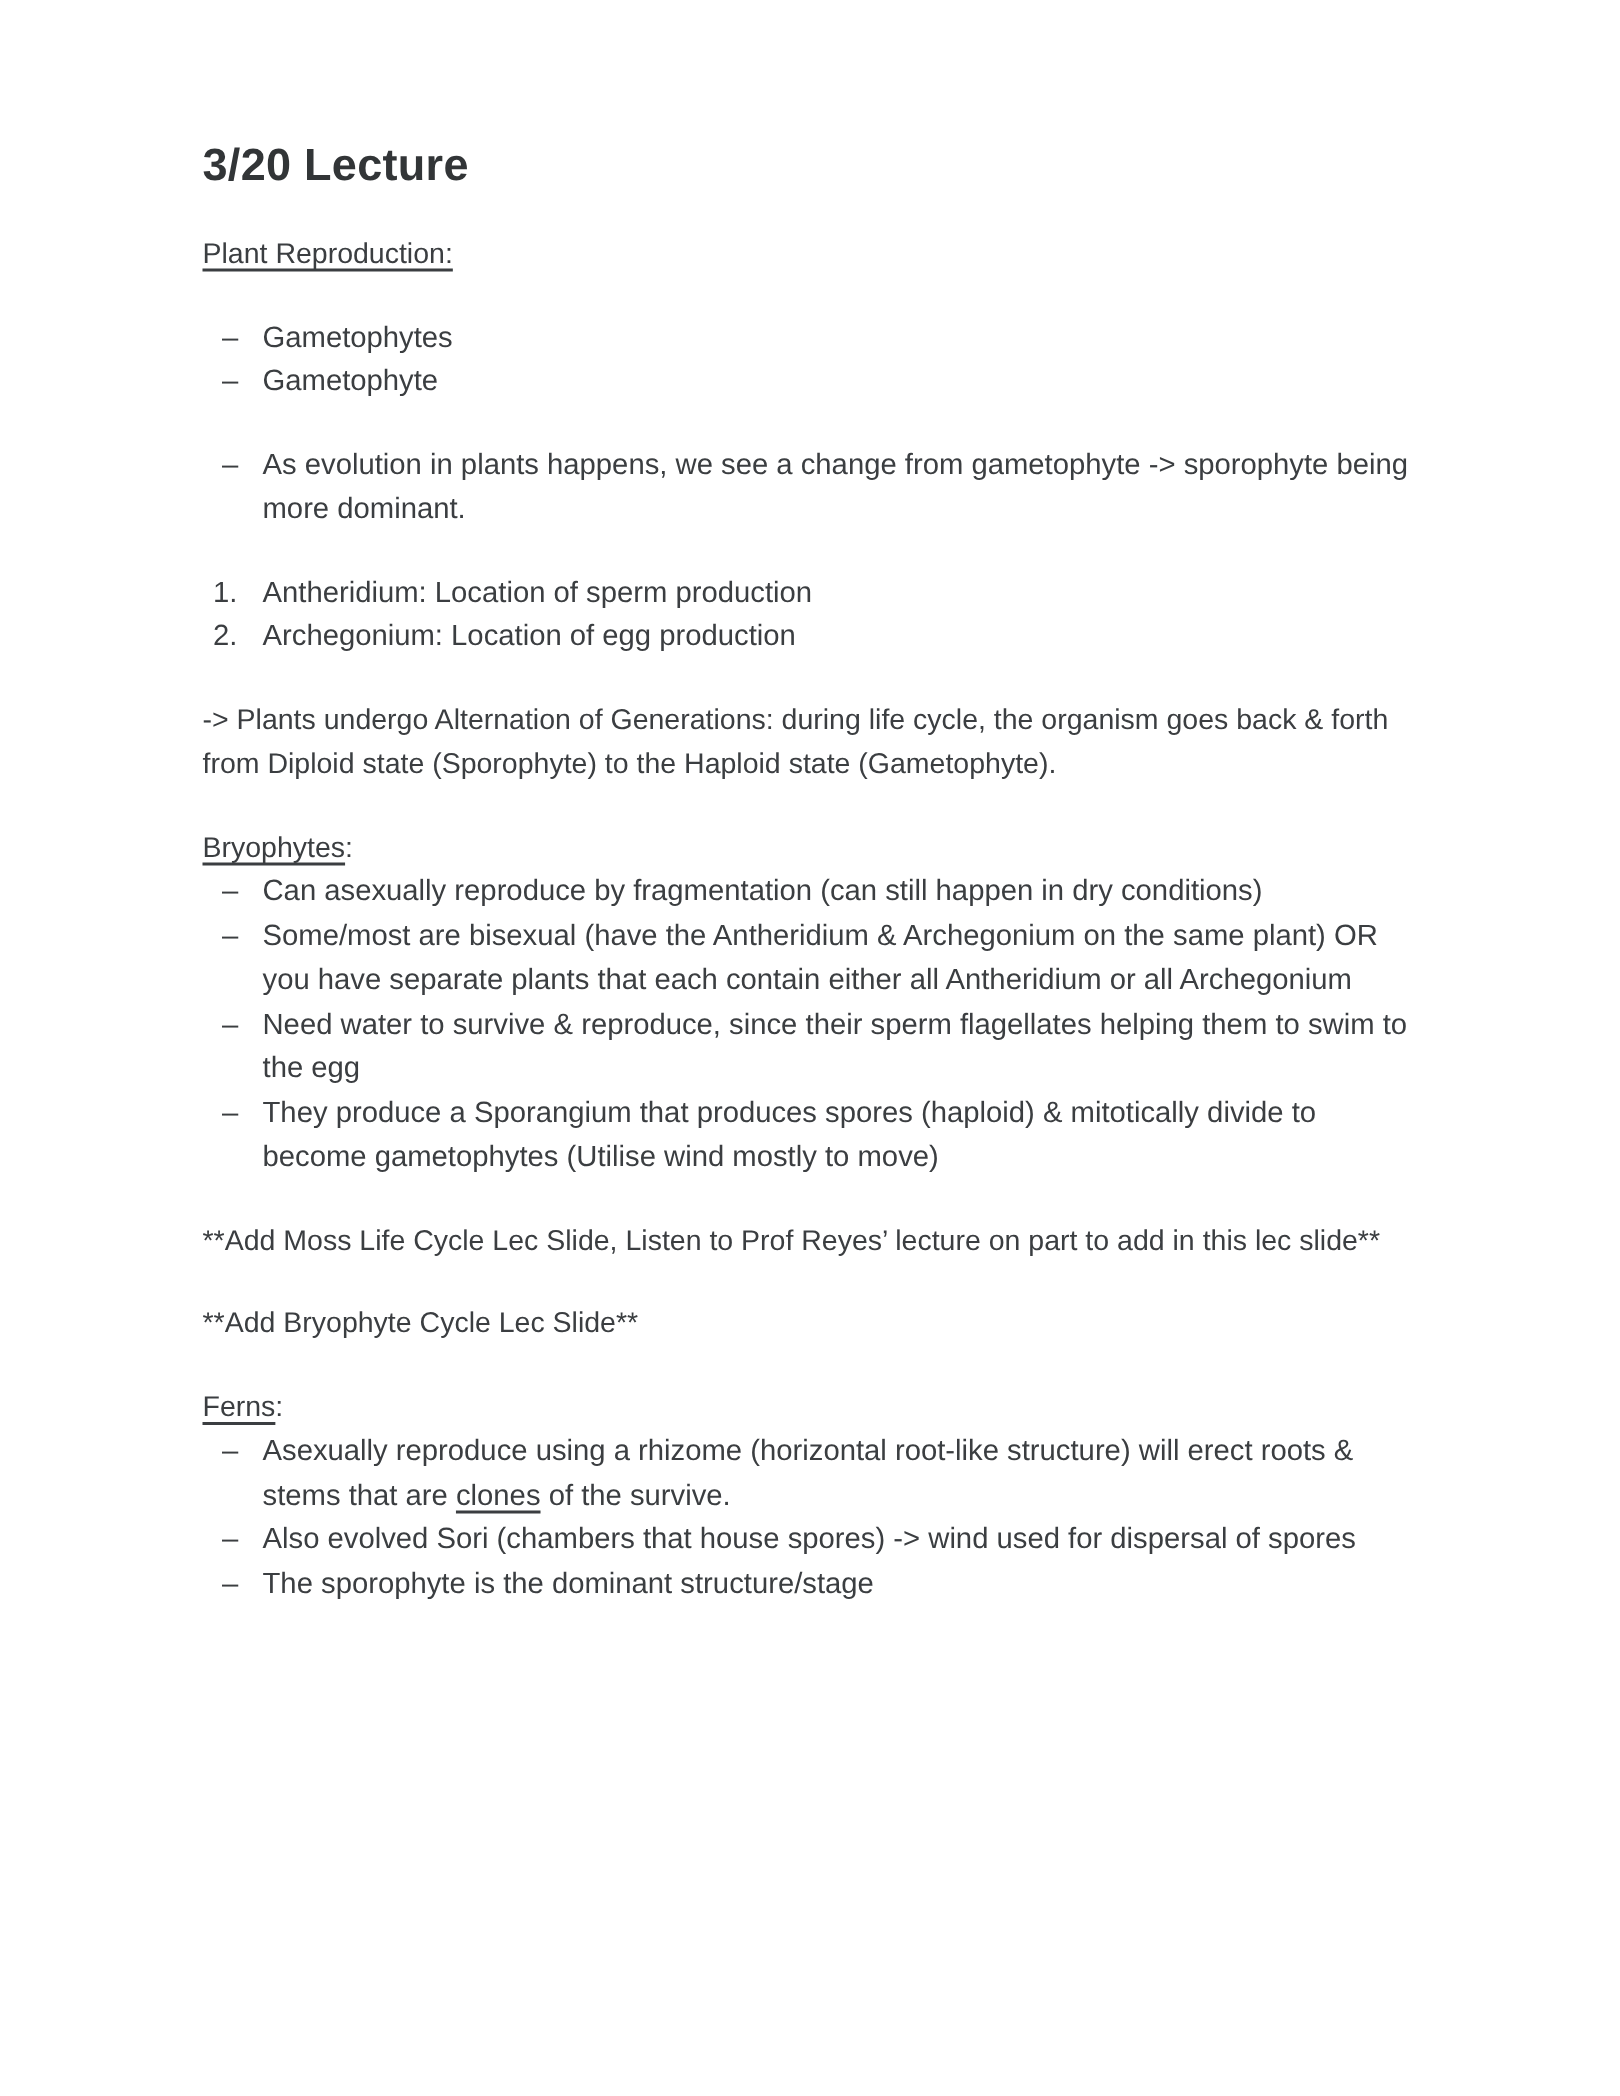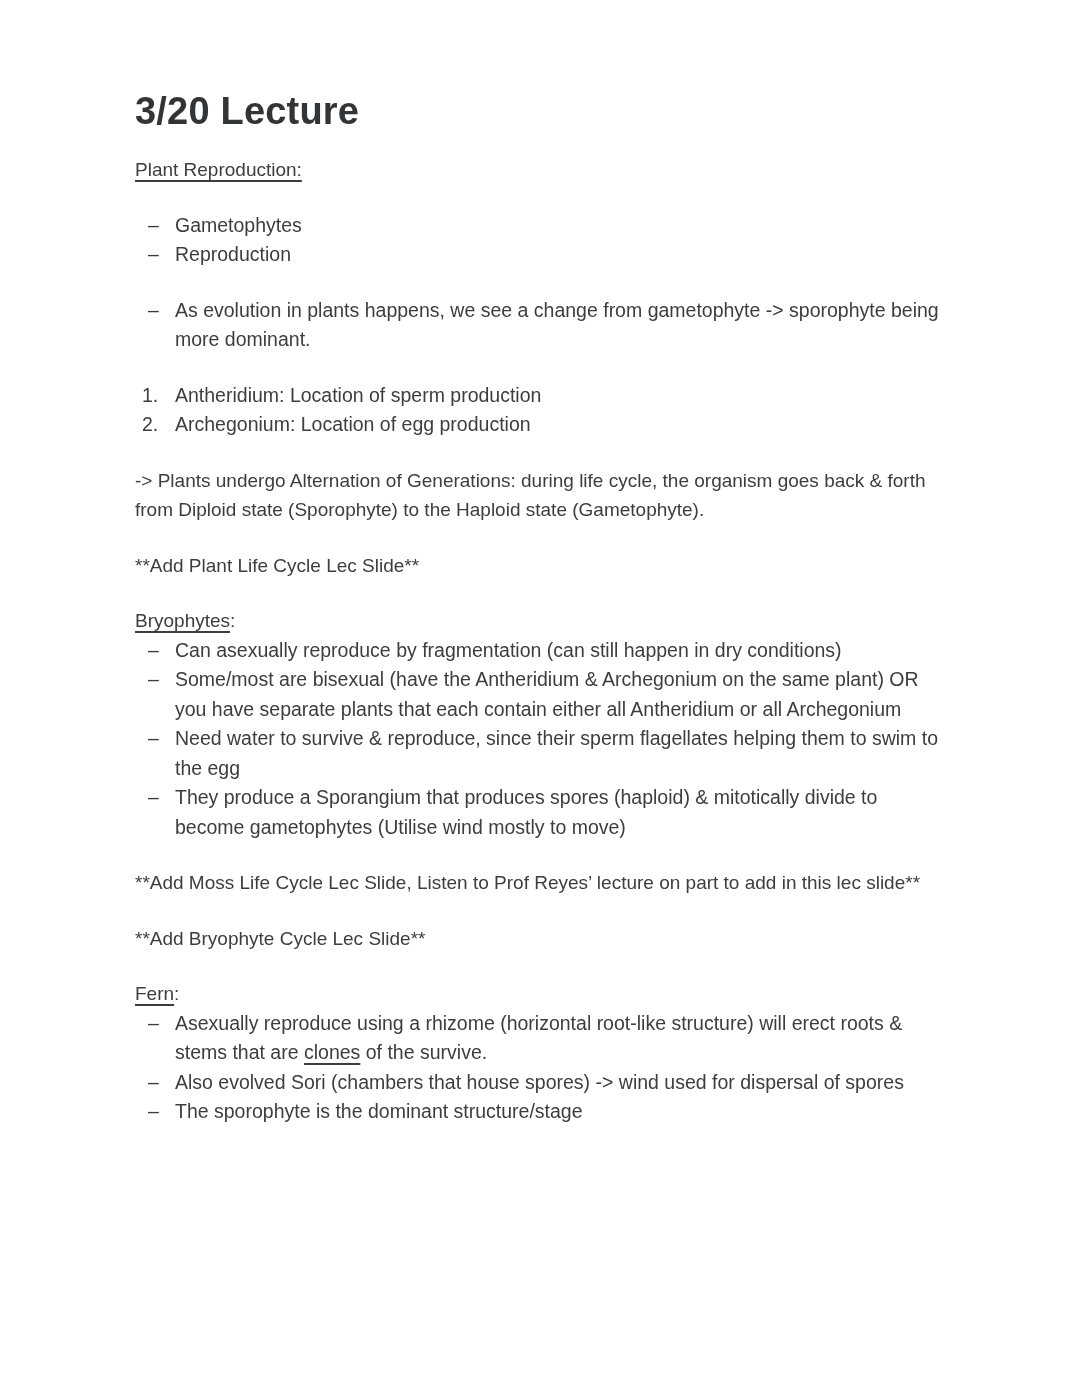--- a/index.html
+++ b/index.html
@@ -16,21 +16,21 @@
   }
   .page {
     box-sizing: border-box;
     width: 1080px;
     height: 1397px;
     padding: 93px 133px 0 135px;
     background: #ffffff;
   }
   h1.doc-title {
     margin: 0 0 26px 0;
-    font-size: 38px;
+    font-size: 30px;
     line-height: 36px;
     font-weight: 700;
     color: #323537;
     letter-spacing: 0.2px;
   }
   .para {
     margin: 0;
     font-size: 19px;
     line-height: 29.5px;
   }
@@ -66,41 +66,40 @@
   <h1 class="doc-title">3/20 Lecture</h1>
   <div id="doc-blocks">
       <p class="para gap"><span class="u">Plant Reproduction:</span></p>
       <div class="list gap">
         <div class="li">
           <span class="marker-bullet">–</span>
           <span class="li-text"><span>Gametophytes</span></span>
         </div>
         <div class="li">
           <span class="marker-bullet">–</span>
-          <span class="li-text"><span>Reproduction</span></span>
+          <span class="li-text"><span>Gametophyte</span></span>
         </div>
       </div>
       <div class="list gap">
         <div class="li">
           <span class="marker-bullet">–</span>
           <span class="li-text"><span>As evolution in plants happens, we see a change from gametophyte -&gt; sporophyte being more dominant.</span></span>
         </div>
       </div>
       <div class="list gap">
         <div class="li">
           <span class="marker-number">1.</span>
           <span class="li-text"><span>Antheridium: Location of sperm production</span></span>
         </div>
         <div class="li">
           <span class="marker-number">2.</span>
           <span class="li-text"><span>Archegonium: Location of egg production</span></span>
         </div>
       </div>
       <p class="para gap"><span>-&gt; Plants undergo Alternation of Generations: during life cycle, the organism goes back &amp; forth from Diploid state (Sporophyte) to the Haploid state (Gametophyte).</span></p>
-      <p class="para gap"><span>**Add Plant Life Cycle Lec Slide**</span></p>
       <p class="para"><span class="u">Bryophytes</span><span>:</span></p>
       <div class="list gap">
         <div class="li">
           <span class="marker-bullet">–</span>
           <span class="li-text"><span>Can asexually reproduce by fragmentation (can still happen in dry conditions)</span></span>
         </div>
         <div class="li">
           <span class="marker-bullet">–</span>
           <span class="li-text"><span>Some/most are bisexual (have the Antheridium &amp; Archegonium on the same plant) OR you have separate plants that each contain either all Antheridium or all Archegonium</span></span>
         </div>
@@ -108,21 +107,21 @@
           <span class="marker-bullet">–</span>
           <span class="li-text"><span>Need water to survive &amp; reproduce, since their sperm flagellates helping them to swim to the egg</span></span>
         </div>
         <div class="li">
           <span class="marker-bullet">–</span>
           <span class="li-text"><span>They produce a Sporangium that produces spores (haploid) &amp; mitotically divide to become gametophytes (Utilise wind mostly to move)</span></span>
         </div>
       </div>
       <p class="para gap"><span>**Add Moss Life Cycle Lec Slide, Listen to Prof Reyes’ lecture on part to add in this lec slide**</span></p>
       <p class="para gap"><span>**Add Bryophyte Cycle Lec Slide**</span></p>
-      <p class="para"><span class="u">Fern</span><span>:</span></p>
+      <p class="para"><span class="u">Ferns</span><span>:</span></p>
       <div class="list gap">
         <div class="li">
           <span class="marker-bullet">–</span>
           <span class="li-text"><span>Asexually reproduce using a rhizome (horizontal root-like structure) will erect roots &amp; stems that are </span><span class="u">clones</span><span> of the survive.</span></span>
         </div>
         <div class="li">
           <span class="marker-bullet">–</span>
           <span class="li-text"><span>Also evolved Sori (chambers that house spores) -&gt; wind used for dispersal of spores</span></span>
         </div>
         <div class="li">

